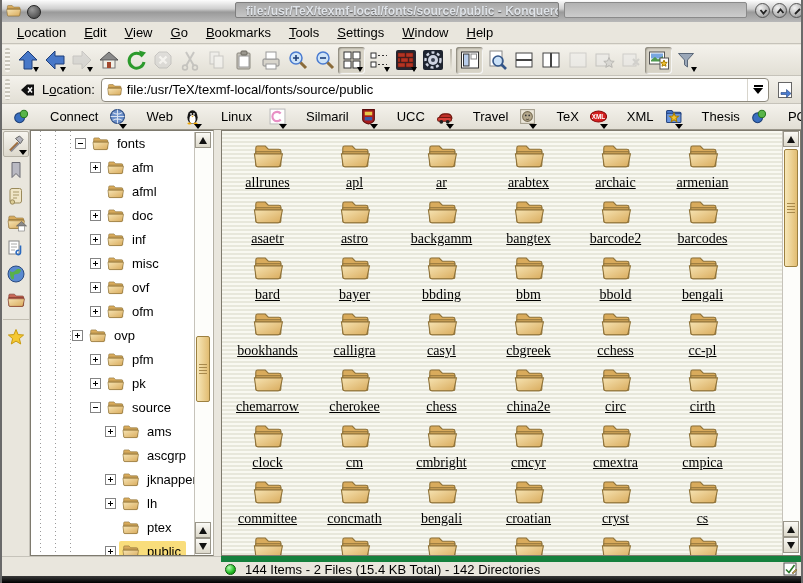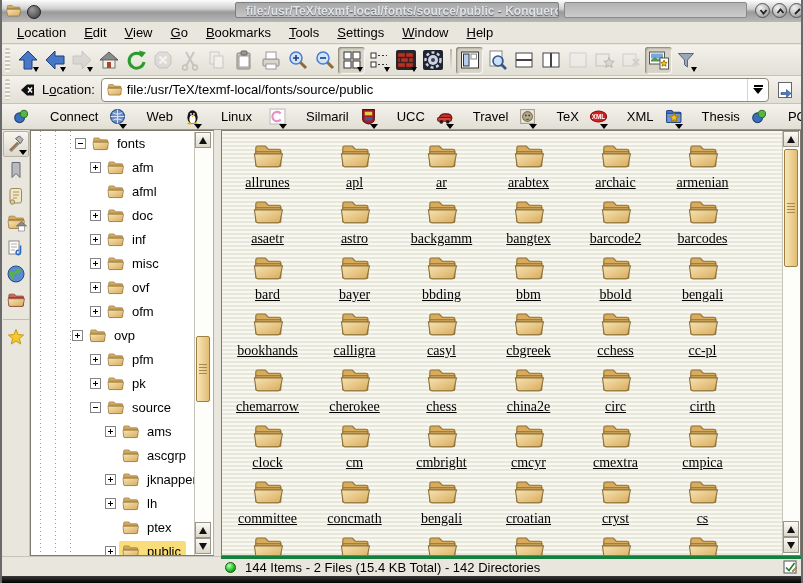--- a/index.html
+++ b/index.html
@@ -90,21 +90,21 @@
   .sb-thumb::after{content:"";position:absolute;left:2px;right:2px;top:50%;height:10px;margin-top:-5px;
             background:repeating-linear-gradient(to bottom,#a8894c 0 1px,transparent 1px 3px);}
   .mainview{position:absolute;left:219px;top:130px;right:0;height:426px;border:1px solid #7e7a6e;box-sizing:border-box;
             background:repeating-linear-gradient(to bottom,#f8f8f1 0 2px,#e7e7db 2px 4px);overflow:hidden;}
   .grid{position:absolute;left:2px;top:8px;width:522px;display:grid;grid-template-columns:repeat(6,87px);}
   .fcell{width:87px;height:56px;display:flex;flex-direction:column;align-items:center;justify-content:flex-start;text-decoration:underline;}
   .flabel{font-family:"Liberation Serif",serif;font-size:14px;margin-top:2px;white-space:nowrap;}
   .main-sb{position:absolute;right:0;top:0;width:17px;height:100%;background:#fdfdfa;border-left:1px solid #c6c3ba;}
   
   .statusbar{position:absolute;left:219px;top:556px;right:0;height:20px;background:#e9e6dd;
-             border-top:3px solid #15803d;display:flex;align-items:center;box-sizing:border-box;}
+             border-top:6px solid #15803d;display:flex;align-items:center;box-sizing:border-box;}
   .led{width:11px;height:11px;border-radius:50%;margin:0 9px 0 4px;
        background:radial-gradient(circle at 35% 30%,#b6ffb6,#22bb22 60%,#0e7a0e);border:1px solid #0a5a0a;box-sizing:border-box;}
   .sb-right-icn{margin-left:auto;margin-right:3px;display:flex;}
   .statusfill{position:absolute;left:0;top:556px;width:219px;height:20px;background:#e9e6dd;border-top:1px solid #c6c3ba;}
   .bottombar{position:absolute;left:0;top:576px;width:100%;height:7px;background:linear-gradient(#3a3a3a,#000);}
   u{text-decoration:underline;}
 </style>
 </head>
 <body>
 

